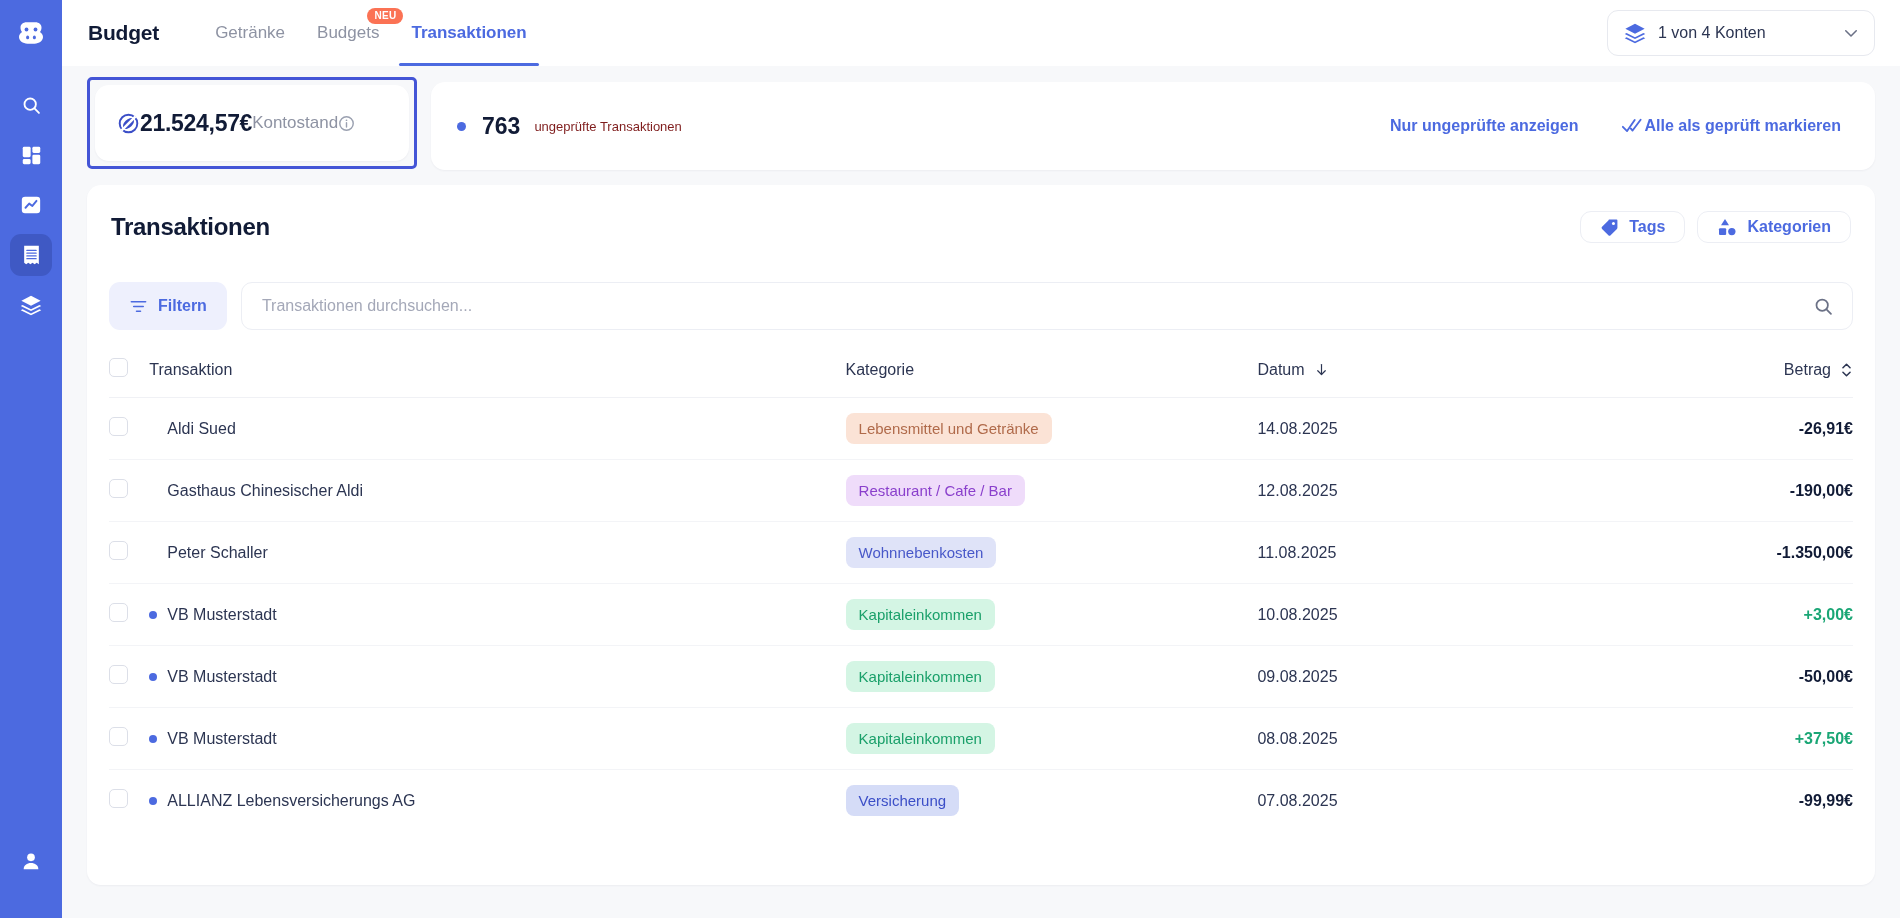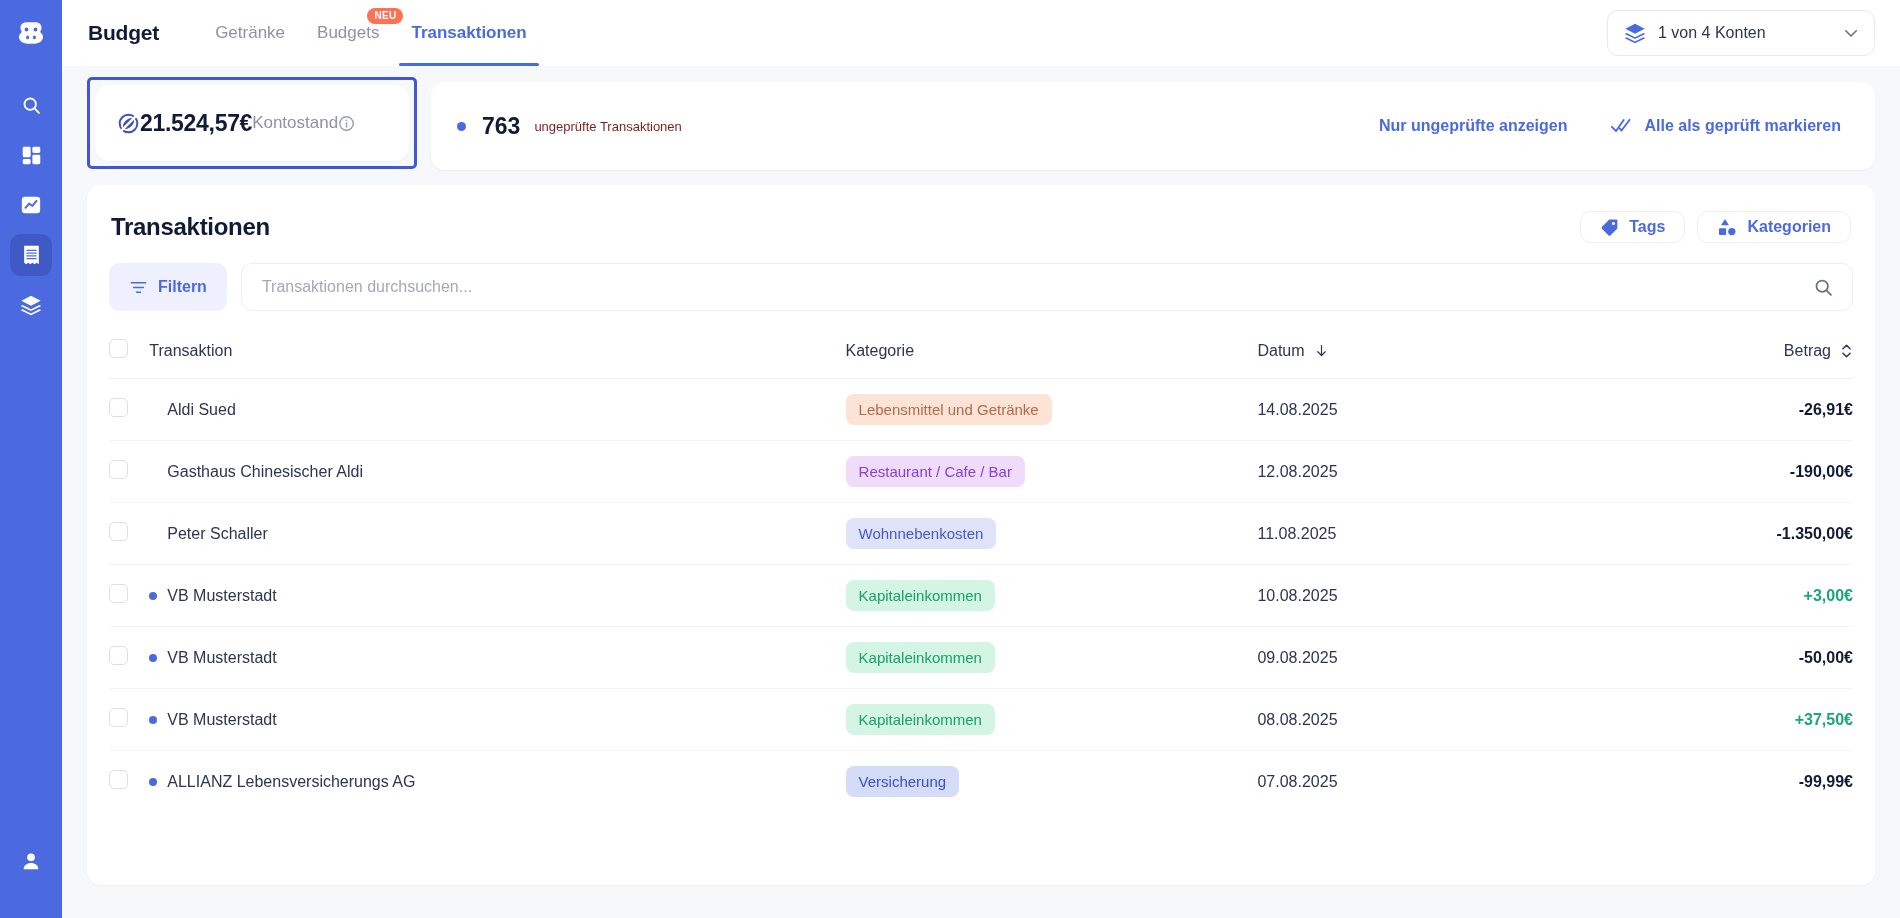--- a/index.html
+++ b/index.html
@@ -74,37 +74,37 @@
     height: 88px; display: flex; align-items: center; padding: 0 34px 0 26px;
     box-shadow: 0 1px 2px rgba(30,40,80,.05); margin-top: 5px;
   }
   .dot { width: 9px; height: 9px; border-radius: 50%; background: #4c6ae0; flex: 0 0 9px; }
   .unchecked-count { font-size: 23px; font-weight: bold; color: #111b36; margin: 0 14px 0 16px; }
   .unchecked-text { font-size: 13px; color: #7f1d1d; }
   .link-action {
     margin-left: auto; font-size: 16px; color: #4c6ae0; font-weight: 600;
     cursor: pointer; white-space: nowrap;
   }
-  .link-action.with-icon { display: flex; align-items: center; gap: 11px; margin-left: 44px; }
+  .link-action.with-icon { display: flex; align-items: center; margin-left: 44px; }
 
   
   .panel {
     background: #fff; border-radius: 14px; margin-top: 15px;
     box-shadow: 0 1px 2px rgba(30,40,80,.05); padding: 0 22px;
     height: 700px; overflow: hidden;
   }
   .panel-head { display: flex; align-items: center; padding: 26px 2px 0; }
   .panel-title { font-size: 24px; font-weight: bold; color: #111b36; letter-spacing: -0.3px; }
   .head-btns { margin-left: auto; display: flex; gap: 12px; }
   .ghost-btn {
     display: flex; align-items: center; gap: 10px; height: 32px;
     border: 1px solid #eceef4; border-radius: 11px; padding: 0 19px;
     font-size: 16px; color: #4c6ae0; font-weight: 600; cursor: pointer; background: #fff;
   }
-  .filter-row { display: flex; align-items: center; gap: 14px; margin-top: 20px; justify-content: space-between; }
+  .filter-row { display: flex; align-items: center; gap: 14px; margin-top: 39px; justify-content: space-between; }
   .filter-btn {
     display: flex; align-items: center; gap: 10px; height: 48px;
     background: #eef0fd; border-radius: 11px; padding: 0 20px;
     font-size: 16px; color: #4c6ae0; font-weight: 600; cursor: pointer;
   }
   .search-box {
     flex: 1; height: 48px; border: 1px solid #eceef4; border-radius: 11px;
     display: flex; align-items: center; padding: 0 18px 0 20px;
   }
   .search-box input {

